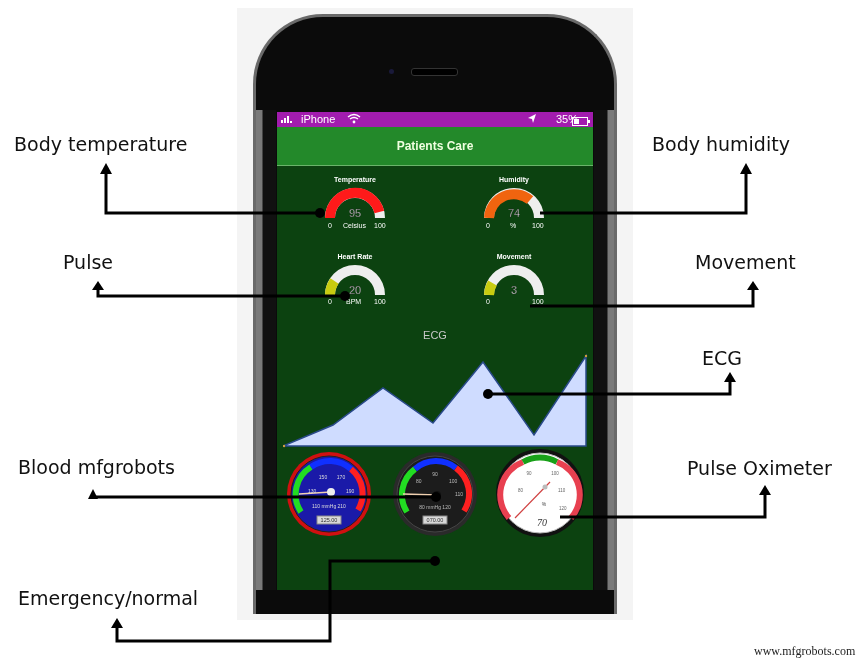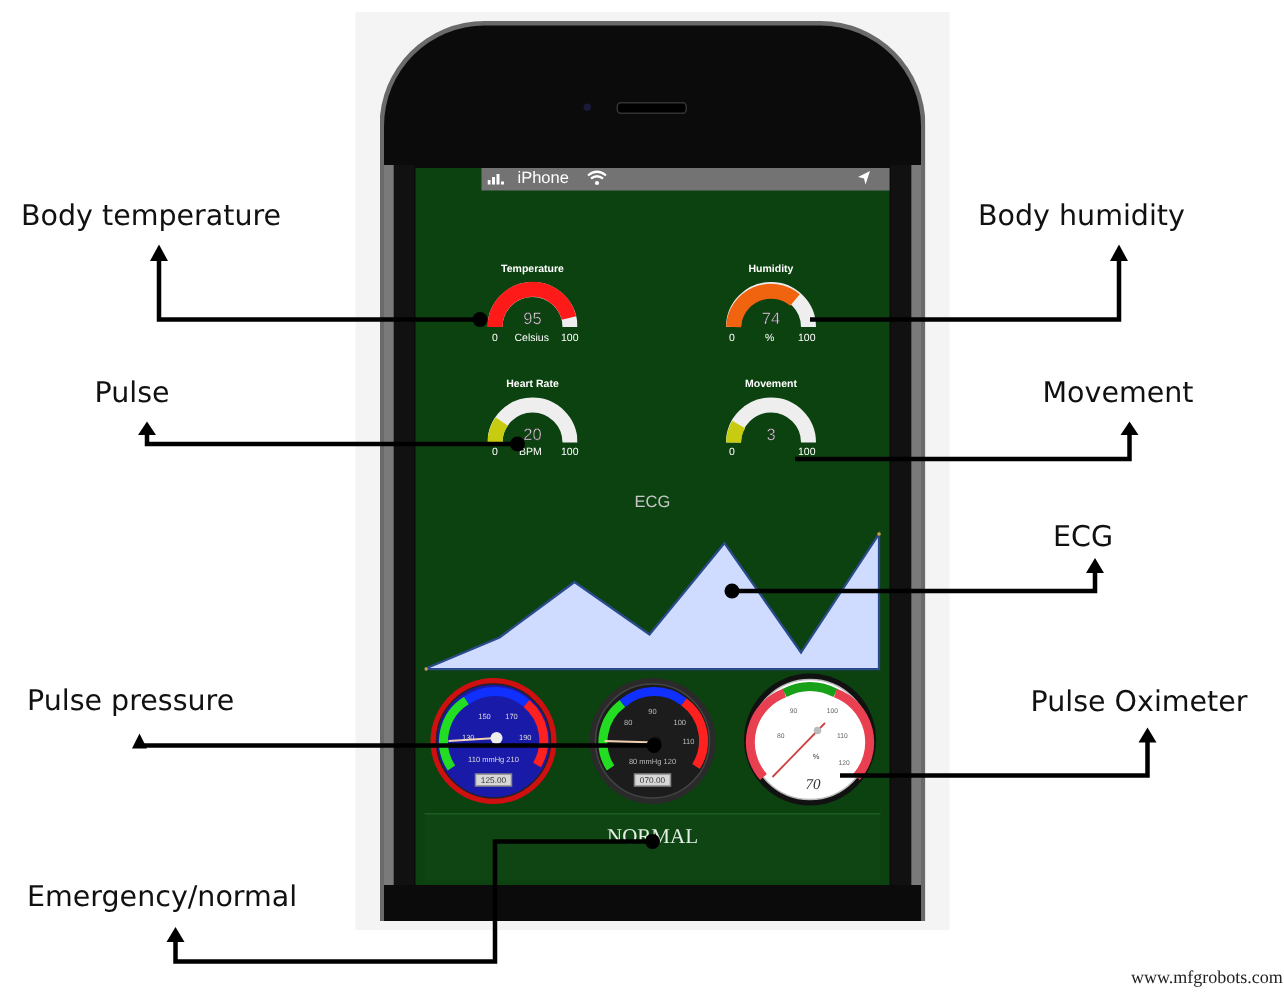--- a/index.html
+++ b/index.html
@@ -6,21 +6,21 @@
   body { width:856px; height:662px; background:#ffffff; position:relative; overflow:hidden; font-family:"Liberation Sans", sans-serif; }
   .abs { position:absolute; }
   .callout { position:absolute; font-family:"DejaVu Sans", sans-serif; font-size:19px; color:#111; white-space:nowrap; }
   .phone-frame { position:absolute; left:237px; top:8px; width:396px; height:612px; background:#f4f4f4; }
   .phone { position:absolute; left:253px; top:14px; width:364px; height:600px; background:#0b0b0b; border-radius:70px 70px 0 0; border:3px solid #6a6a6a; border-bottom:none; box-sizing:border-box; }
   .phone-side-l { position:absolute; left:256px; top:110px; width:20px; height:480px; background:linear-gradient(90deg,#7a7a7a 0,#7a7a7a 6px,#111 7px,#111 20px); }
   .phone-side-r { position:absolute; left:594px; top:110px; width:20px; height:480px; background:linear-gradient(90deg,#111 0,#111 13px,#7a7a7a 14px,#7a7a7a 20px); }
   .camera { position:absolute; left:389px; top:69px; width:5px; height:5px; border-radius:50%; background:#1a1a3a; }
   .speaker { position:absolute; left:411px; top:68px; width:45px; height:6px; border-radius:3px; background:#000; border:1px solid #333; }
   .screen { position:absolute; left:277px; top:112px; width:316px; height:478px; background:#0c4210; overflow:hidden; }
-  .statusbar { position:absolute; left:0; top:0; width:316px; height:15px; background:#737373; color:#fff; font-size:11px; line-height:15px;margin-left:44px; }
+  .statusbar { position:absolute; left:0; top:0; width:316px; height:15px; background:#a21caf; color:#fff; font-size:11px; line-height:15px; }
   .appbar { position:absolute; left:0; top:15px; width:316px; height:38px; background:#23892a; color:#f0ffe0; font-weight:bold; font-size:12px; text-align:center; line-height:38px; border-bottom:1px solid #6ab46a; }
   .gauge-title { position:absolute; font-size:7px; font-weight:bold; color:#fff; text-align:center; width:100px; }
   .gauge-num { position:absolute; font-size:11px; color:#ddd; text-align:center; width:40px; -webkit-text-stroke:0.3px #222; }
   .gauge-small { position:absolute; font-size:7px; color:#fff; }
   .ecg-title { position:absolute; left:0; top:217px; width:316px; text-align:center; font-size:11px; color:#c8c8c8; }
   .status-box { position:absolute; left:6px; top:430px; width:304px; height:44px; background:#0e4512; border-top:1px solid #1d5a20; }
   .status-text { position:absolute; left:0; top:8px; width:304px; text-align:center; font-family:"Liberation Serif", serif; font-size:14px; color:#e6f0e6; }
   .watermark { position:absolute; left:726px; top:644px; font-family:"Liberation Serif", serif; font-size:12px; color:#222;margin-left:28px; }
 </style>
 </head>
@@ -59,20 +59,23 @@
     <span class="abs" style="left:279px;">35%</span>
     <span class="abs" style="left:295px;top:3px;">
       <svg width="18" height="9" viewBox="0 0 18 9">
           <rect x="0.5" y="0.5" width="15" height="8" fill="none" stroke="#fff"></rect>
           <rect x="2" y="2" width="5" height="5" fill="#fff"></rect>
           <rect x="16" y="3" width="2" height="3" fill="#fff"></rect>
         </svg>
     </span>
   </div>
 
+  <div class="appbar">
+    <span>Patients Care</span>
+  </div>
 
   <div class="gauge-title" style="left:28px;top:64px;">Temperature</div>
   <svg class="abs" style="left:48px;top:74px;" width="60" height="34" viewBox="0 0 60 34">
     <path d="M5 32 A25 25 0 0 1 55 32" stroke="#eee" stroke-width="10" fill="none"></path>
     <path d="M5 32 A25 25 0 0 1 54.3 26" stroke="#ff1a1a" stroke-width="10" fill="none"></path>
   </svg>
   <div class="gauge-num" style="left:58px;top:95px;">95</div>
   <div class="gauge-small" style="left:51px;top:110px;">0</div>
   <div class="gauge-small" style="left:66px;top:110px;">Celsius</div>
   <div class="gauge-small" style="left:97px;top:110px;">100</div>
@@ -157,23 +160,20 @@
     <circle cx="50" cy="39" r="2.5" fill="#bbb"></circle>
     <text x="34" y="27" font-size="4.5" fill="#666" text-anchor="middle" font-family="Liberation Sans, sans-serif">90</text>
     <text x="60" y="27" font-size="4.5" fill="#666" text-anchor="middle" font-family="Liberation Sans, sans-serif">100</text>
     <text x="23" y="44" font-size="4.5" fill="#666" font-family="Liberation Sans, sans-serif">80</text>
     <text x="63" y="44" font-size="4.5" fill="#666" font-family="Liberation Sans, sans-serif">110</text>
     <text x="64" y="62" font-size="4.5" fill="#666" font-family="Liberation Sans, sans-serif">120</text>
     <text x="49" y="58" font-size="5" fill="#444" text-anchor="middle" font-family="Liberation Sans, sans-serif">%</text>
     <text x="47" y="78" font-size="10" font-style="italic" fill="#333" text-anchor="middle" font-family="Liberation Serif, serif">70</text>
   </svg>
 
-  <div class="status-box">
-    <div class="status-text">NORMAL</div>
-  </div>
 </div>
 
 <svg class="abs" style="left:0;top:0;" width="856" height="662" viewBox="0 0 856 662">
   <g stroke="#000" stroke-width="3" fill="none">
     <polyline points="320,213 106,213 106,172"></polyline>
     <polyline points="540,213 746,213 746,172"></polyline>
     <polyline points="345,296 98,296 98,288"></polyline>
     <polyline points="530,306 753,306 753,288"></polyline>
     <polyline points="488,394 730,394 730,380"></polyline>
     <polyline points="436,497 93,497"></polyline>
@@ -195,17 +195,17 @@
     <circle cx="436" cy="497" r="5"></circle>
     <circle cx="435" cy="561" r="5"></circle>
   </g>
 </svg>
 
 <div class="callout" style="left:14px;top:133px;">Body temperature</div>
 <div class="callout" style="left:652px;top:133px;">Body humidity</div>
 <div class="callout" style="left:63px;top:251px;">Pulse</div>
 <div class="callout" style="left:695px;top:251px;">Movement</div>
 <div class="callout" style="left:702px;top:347px;">ECG</div>
-<div class="callout" style="left:18px;top:456px;">Pulse pressure</div>
+<div class="callout" style="left:18px;top:456px;">Blood mfgrobots</div>
 <div class="callout" style="left:687px;top:457px;">Pulse Oximeter</div>
 <div class="callout" style="left:18px;top:587px;">Emergency/normal</div>
 
 <div class="watermark">www.mfgrobots.com</div>
 
 </body></html>

